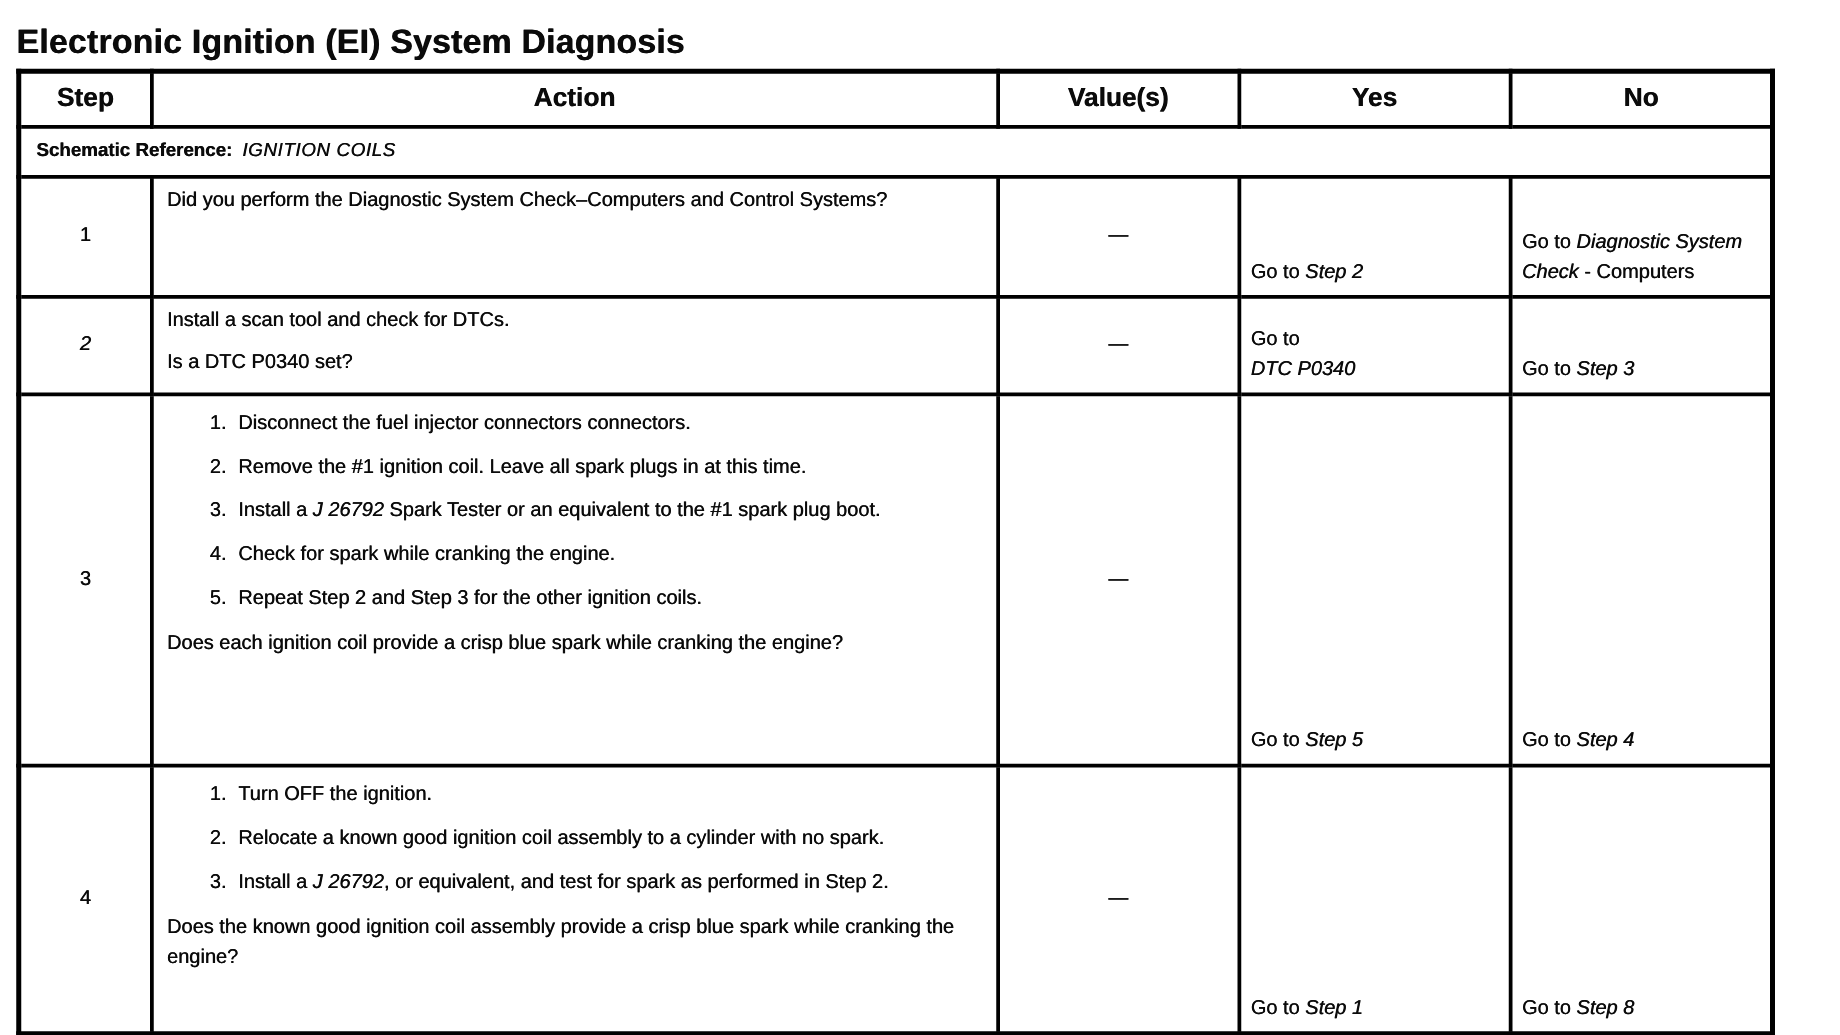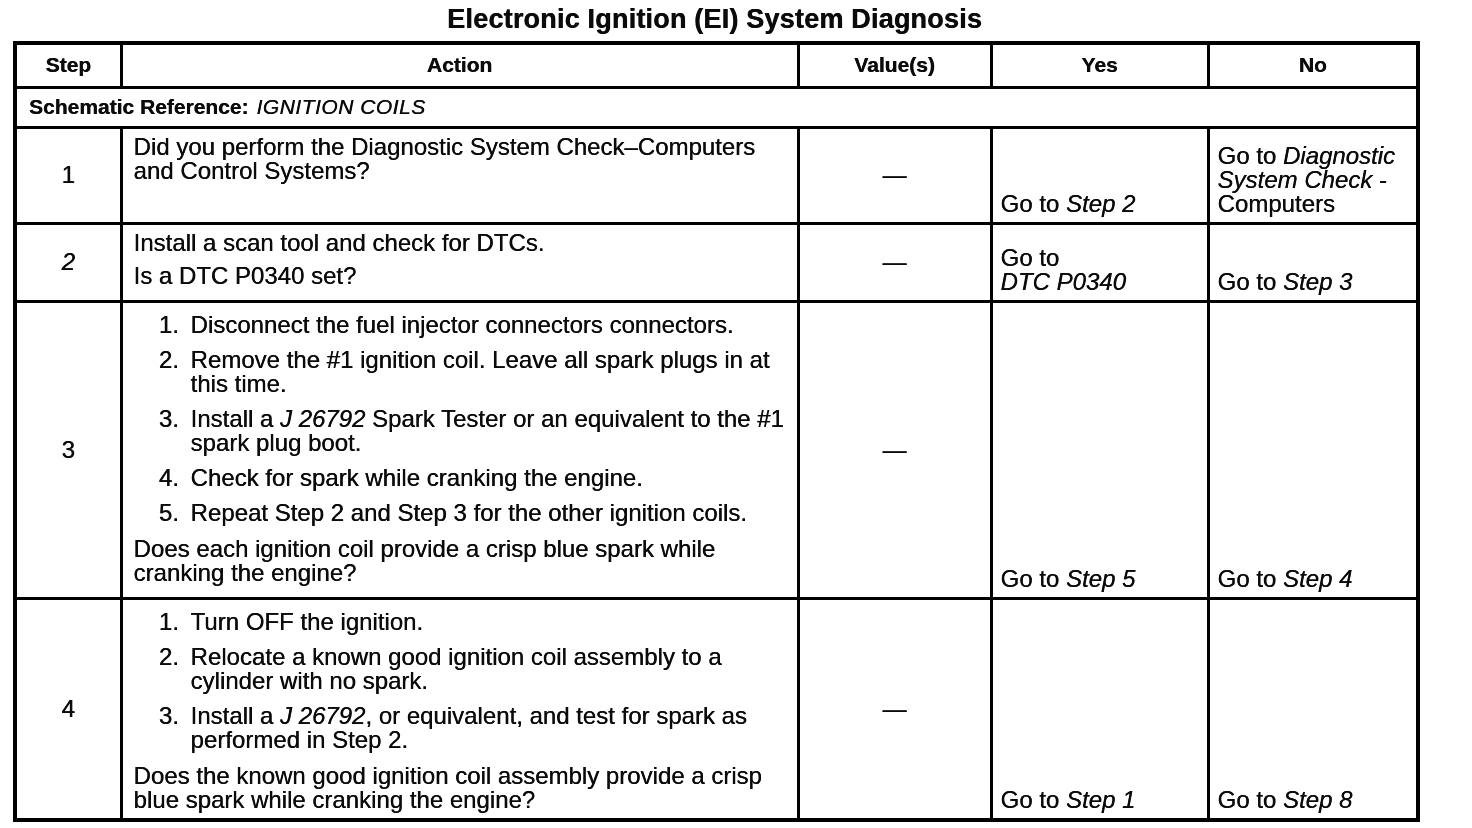--- a/index.html
+++ b/index.html
@@ -16,22 +16,22 @@
   }
   .page {
     position: relative;
     width: 1472px;
     height: 828px;
     background: #ffffff;
   }
   .title {
     width: 1403px;
     margin: 0 0 0 13px;
-    padding-top: 4px;
-    text-align: center;
+    padding-top: 18px;
+    text-align: left;
     font-size: 27px;
     font-weight: bold;
     letter-spacing: 0.2px;
     text-shadow: 0.5px 0 0 currentColor;
   }
   table.diag {
     border-collapse: collapse;
     table-layout: fixed;
     width: 1403px;
     margin-left: 13px;
@@ -58,29 +58,29 @@
     padding: 2px;
   }
   tr.header-row   { height: 44px; }
   tr.schematic-row{ height: 40px; }
   tbody tr:nth-child(2) { height: 96px; }
   tbody tr:nth-child(3) { height: 78px; }
   tbody tr:nth-child(4) { height: 297px; }
   tbody tr:nth-child(5) { height: 215px; }
 
   td {
-    font-size: 24px;
+    font-size: 16px;
     line-height: 24px;
     text-shadow: 0.35px 0 0 currentColor;
   }
   td.schematic-cell {
     padding: 2px 12px;
     vertical-align: middle;
     font-weight: bold;
-    font-size: 21px;
+    font-size: 15px;
   }
   td.schematic-cell .schem-val {
     font-weight: normal;
     font-style: italic;
     margin-left: 8px;
     letter-spacing: 0.5px;
   }
   td.step-cell {
     text-align: center;
     vertical-align: middle;

